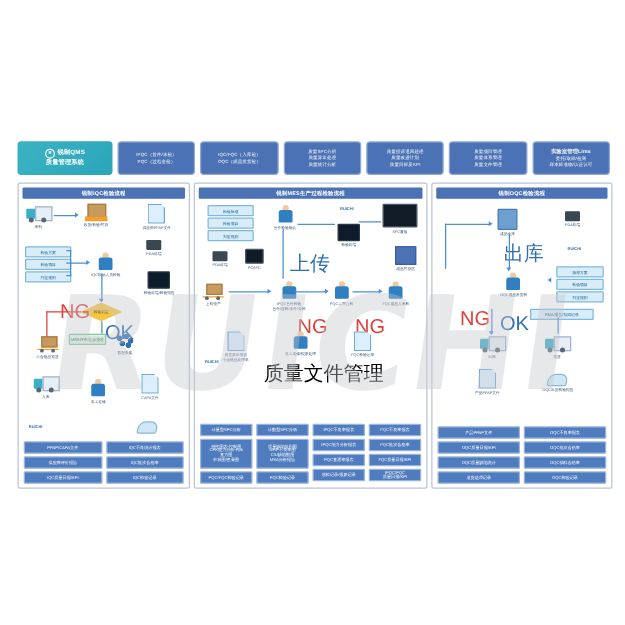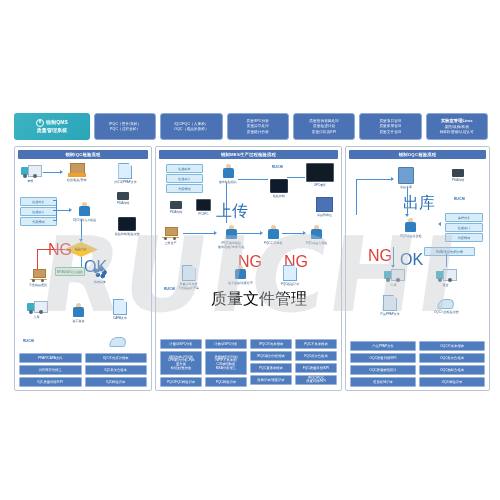--- a/index.html
+++ b/index.html
@@ -366,21 +366,21 @@
       </div>
 
       <div class="node" style="left:40px;top:38px;">
         <div class="ic ic-pc"></div>
         <div class="cap">PC/IPC</div>
       </div>
 
       <div class="edge h" style="left:82px;top:18px;width:30px;"></div>
       <div class="edge h" style="left:131px;top:16px;width:18px;"></div>
       <div class="edge v" style="left:70px;top:22px;height:40px;"></div>
-      <div class="cap cap-blue" style="position:absolute;left:60px;top:40px;">上传</div>
+      <div class="cap cap-blue" style="position:absolute;left:76px;top:40px;">上传</div>
 
       <div class="node" style="left:6px;top:66px;">
         <div class="ic ic-cart">
             <div class="cb"></div>
             <div class="cl"></div>
             <div class="cw1"></div>
             <div class="cw2"></div>
           </div>
         <div class="cap">上料投产</div>
       </div>

